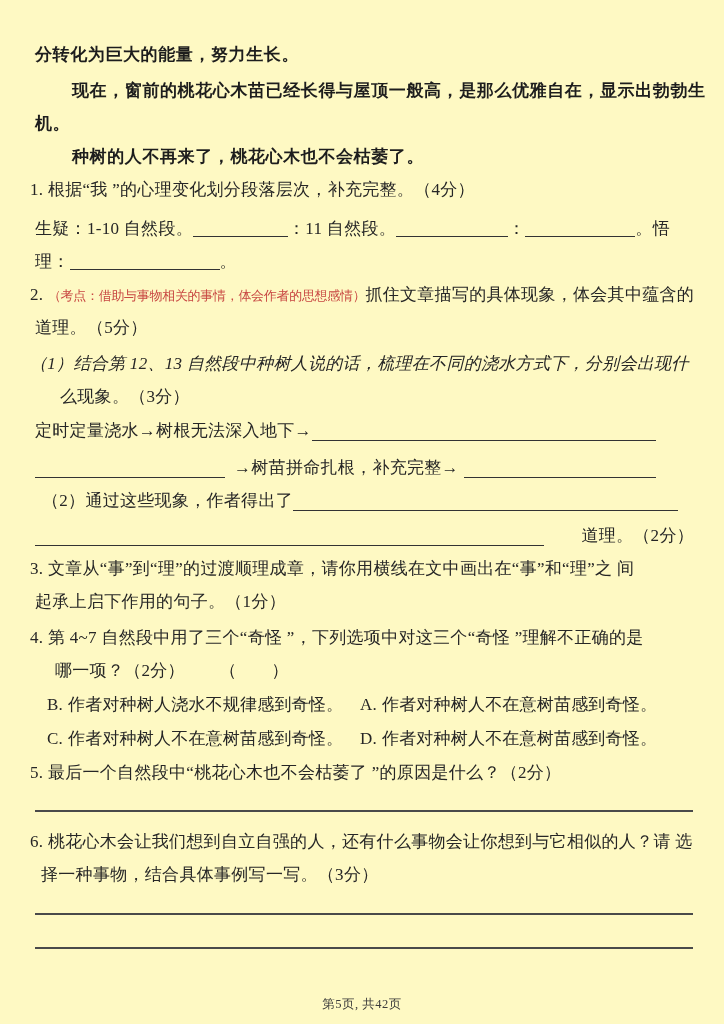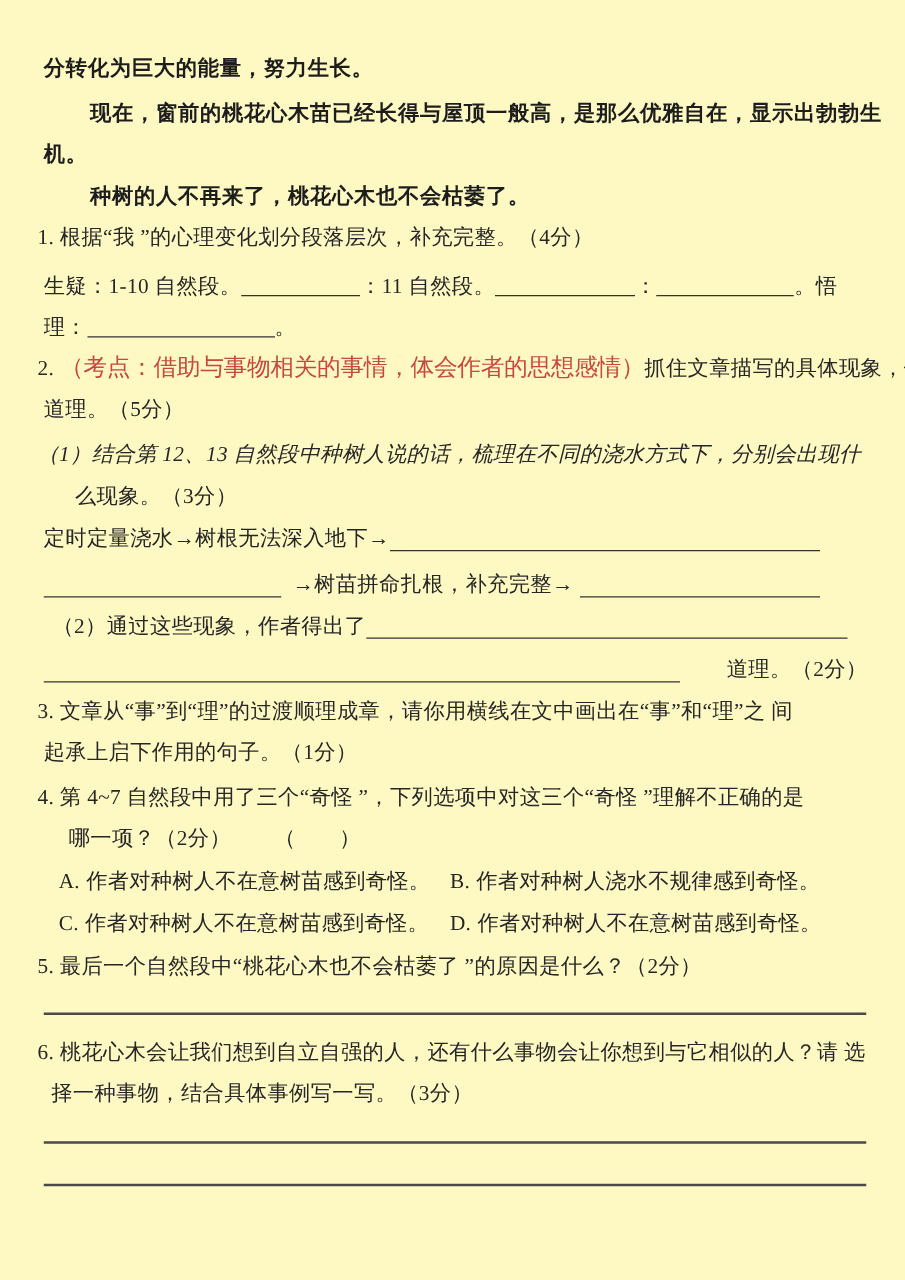--- a/index.html
+++ b/index.html
@@ -20,21 +20,21 @@
   .passage{font-weight:700;color:#1d1d1d;letter-spacing:0.6px;}
   .blank{
     display:inline-block;height:14px;
     border-bottom:1.8px solid #333333;
     vertical-align:-3px;
   }
   .fline{display:flex;}
   .fgrow{flex:1 1 auto;border-bottom:1.8px solid #333333;margin-bottom:6px;}
   .ffix{width:190px;border-bottom:1.8px solid #333333;margin-bottom:6px;flex:0 0 auto;}
   .ftext{flex:0 0 auto;white-space:nowrap;}
-  .exam-tag{font-size:19px;letter-spacing:-0.3px;color:#c84742;}
+  .exam-tag{font-size:13px;letter-spacing:-0.3px;color:#c84742;}
   .options{
     display:grid;grid-template-columns:313px auto;
     margin-left:17px;font-size:17px;letter-spacing:0.2px;
   }
   .opt{height:34px;line-height:34px;white-space:nowrap;}
   .optkey{margin-right:5px;}
   .answer-line{
     height:0;border:none;border-top:2px solid #4a4a4a;
     margin:0 0 0 5px;width:658px;
   }
@@ -81,29 +81,30 @@
         <span class="fgrow"></span>
         <span class="ftext" style="margin-left:9px;">道理。（2分）</span>
       </div>
 
     <div class="line">3. 文章从“事”到“理”的过渡顺理成章，请你用横线在文中画出在“事”和“理”之 间</div>
     <div class="line" style="margin-left:5px;">起承上启下作用的句子。（1分）</div>
 
     <div class="line" style="margin-top:3px;">4. 第 4~7 自然段中用了三个“奇怪 ”，下列选项中对这三个“奇怪 ”理解不正确的是</div>
     <div class="line" style="margin-left:25px;">哪一项？（2分）　　（　　）</div>
     <div class="options" style="margin-top:1px;">
+      <div class="opt"><span class="optkey">B.</span><span>作者对种树人浇水不规律感到奇怪。</span></div>
       <div class="opt"><span class="optkey">A.</span><span>作者对种树人不在意树苗感到奇怪。</span></div>
-      <div class="opt"><span class="optkey">B.</span><span>作者对种树人浇水不规律感到奇怪。</span></div>
       <div class="opt"><span class="optkey">C.</span><span>作者对种树人不在意树苗感到奇怪。</span></div>
       <div class="opt"><span class="optkey">D.</span><span>作者对种树人不在意树苗感到奇怪。</span></div>
     </div>
 
     <div class="line">5. 最后一个自然段中“桃花心木也不会枯萎了 ”的原因是什么？（2分）</div>
     <hr class="answer-line" style="margin-top:21px;">
 
     <div class="line" style="margin-top:13px;">6. 桃花心木会让我们想到自立自强的人，还有什么事物会让你想到与它相似的人？请 选</div>
     <div class="line" style="margin-left:11px;">择一种事物，结合具体事例写一写。（3分）</div>
     <hr class="answer-line" style="margin-top:22px;">
     <hr class="answer-line" style="margin-top:32px;">
 
   </div>
 
+  <div class="footer">第5页, 共42页</div>
 </div>
 
 </body></html>

